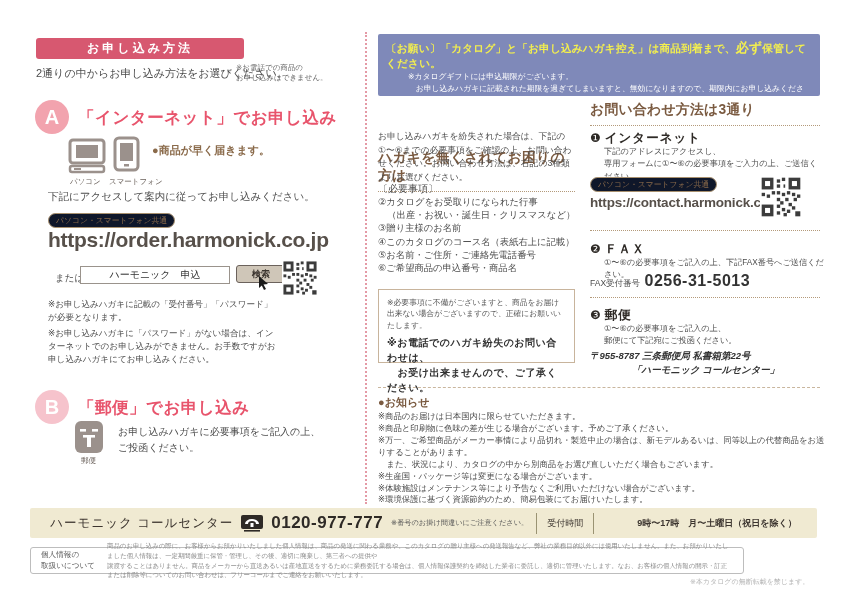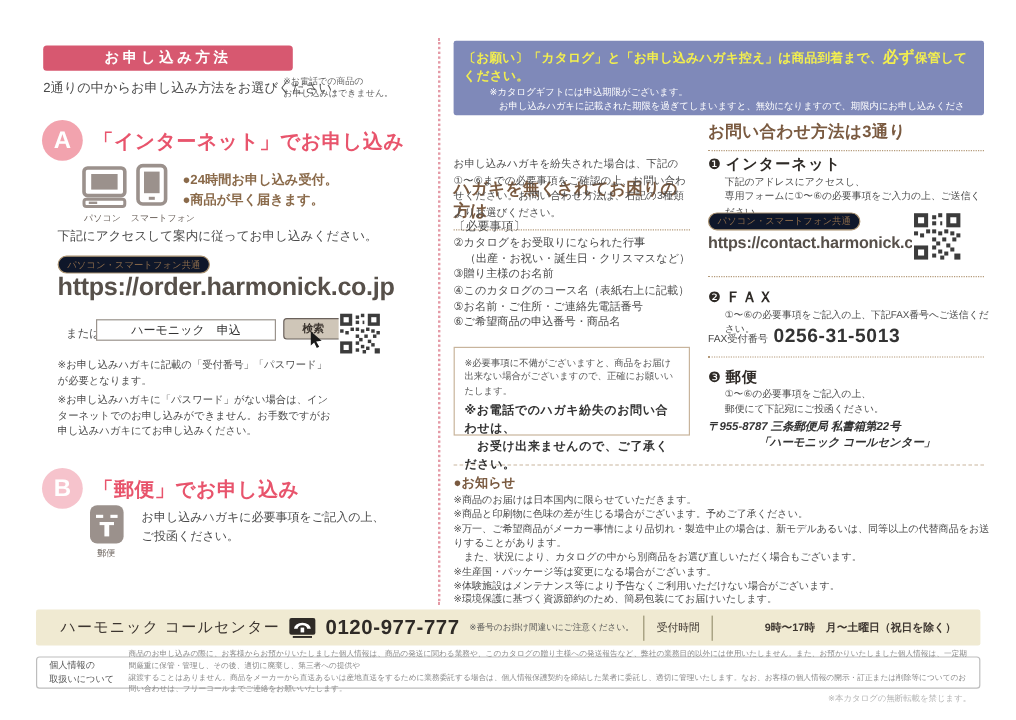--- a/index.html
+++ b/index.html
@@ -65,21 +65,21 @@
   .ann-items{left:378px;top:411px;width:450px;font-size:8.4px;line-height:1.42;color:#4b4b4b;}
   
   .foot-bar{left:30px;top:508px;width:787px;height:30px;background:#f0ead2;border-radius:2px;
             display:flex;align-items:center;justify-content:center;gap:8px;}
   .foot-name{font-size:12.5px;color:#3c352f;letter-spacing:1px;}
   .foot-phone{font-size:17px;font-weight:bold;color:#2e2a26;letter-spacing:.5px;}
   .foot-note{font-size:7.2px;color:#555;}
   .foot-hours-label{font-size:9px;color:#3c352f;border-left:1px solid #9a9373;border-right:1px solid #9a9373;padding:4px 10px;}
   .foot-hours{font-size:9px;color:#3c352f;font-weight:bold;margin-left:35px;}
   
-  .privacy{left:30px;top:547px;width:787px;height:27px;border:1px solid #bdbdbd;border-radius:3px;
+  .privacy{left:30px;top:547px;width:714px;height:27px;border:1px solid #bdbdbd;border-radius:3px;
            box-sizing:border-box;display:flex;align-items:center;padding:2px 10px;gap:12px;}
   .priv-label{font-size:7.6px;color:#555;line-height:1.4;white-space:nowrap;}
   .priv-text{font-size:6.4px;color:#8a8a8a;line-height:1.5;}
   .copyright{left:690px;top:577px;font-size:7px;color:#b5b5b5;}
   .qr{image-rendering:pixelated;}
 </style>
 </head>
 <body>
 
 <div id="page">
@@ -158,21 +158,20 @@
     <svg width="27" height="36" viewBox="0 0 27 36">
       <rect x="2" y="2" width="23" height="32" rx="4" fill="none" stroke="#9b918c" stroke-width="3"></rect>
       <rect x="7" y="7" width="13" height="18" fill="#9b918c"></rect>
       <rect x="11" y="28" width="5" height="2.5" fill="#9b918c"></rect>
     </svg>
   </div>
   <div class="abs icon-label" style="left:70px;top:177px;">パソコン</div>
   <div class="abs icon-label" style="left:109px;top:177px;">スマートフォン</div>
 
   <div class="abs bullets">
-    <div>●24時間お申し込み受付。</div>
     <div>●商品が早く届きます。</div>
   </div>
   <div class="abs access-note">下記にアクセスして案内に従ってお申し込みください。</div>
 
   <div class="abs badge" style="left:48px;top:213px;">パソコン・スマートフォン共通</div>
   <a class="abs url-big" style="left:48px;top:228px;" href="#">https://order.harmonick.co.jp</a>
 
   <div class="abs or-label" style="left:55px;top:272px;">または</div>
   <input class="abs search-input" style="left: 80px; top: 266px;" type="text" value="ハーモニック　申込">
   <button class="abs search-btn" style="left:236px;top:265px;">検索</button>

